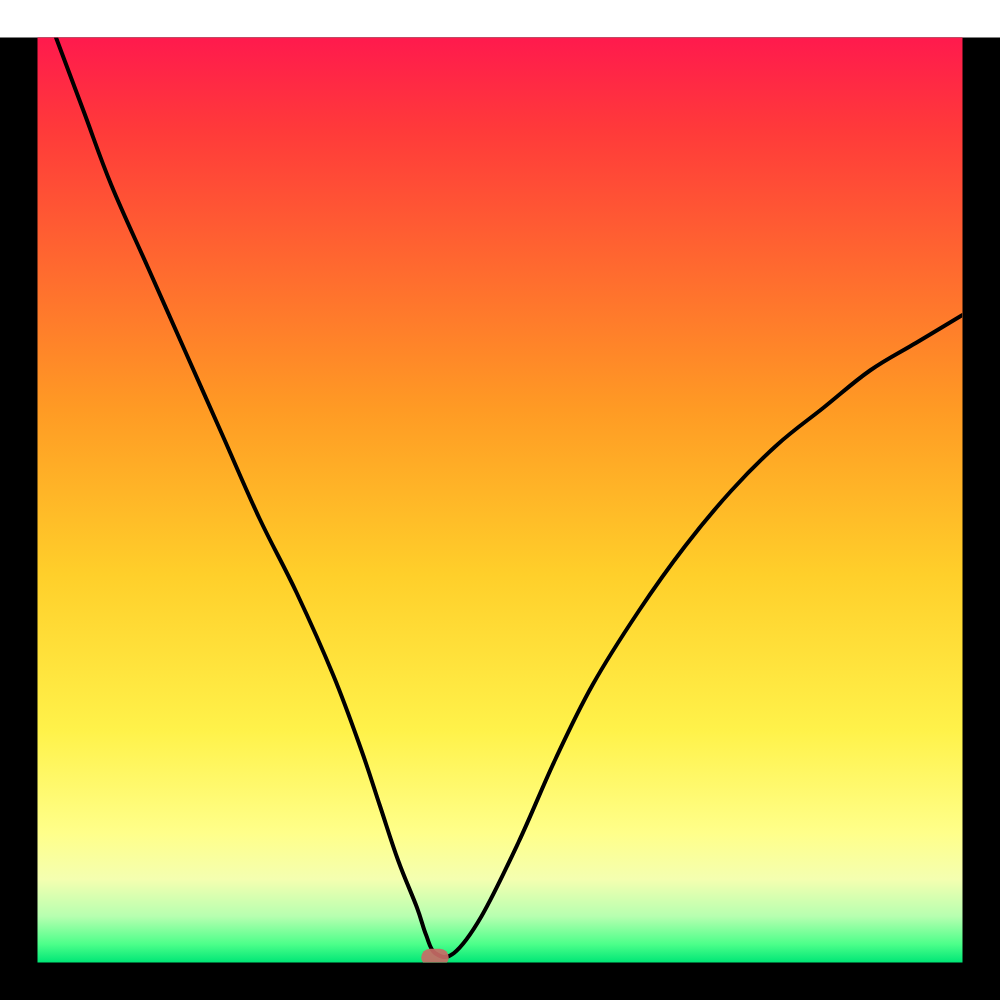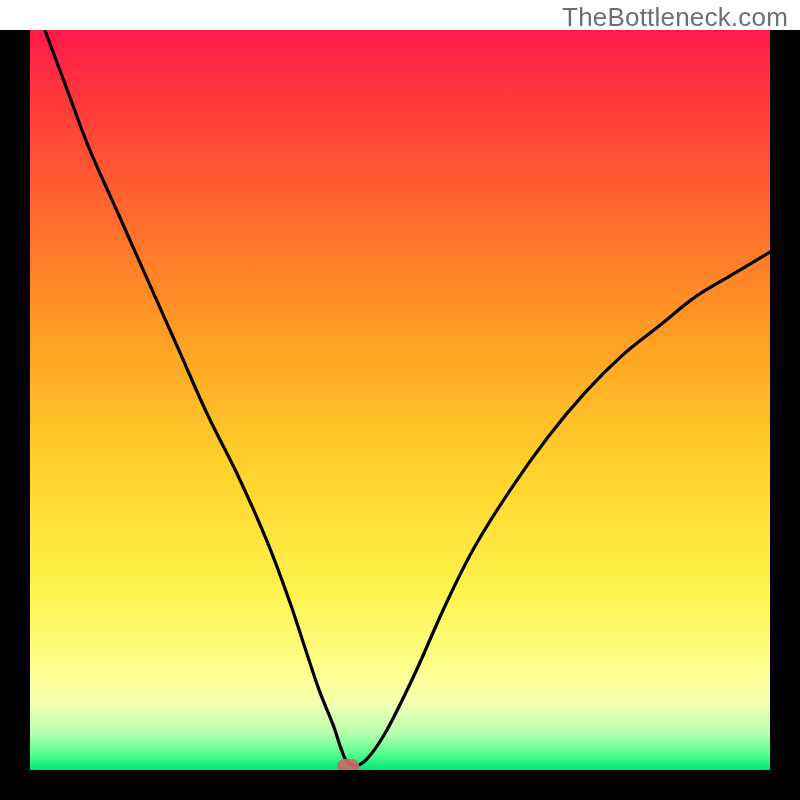--- a/index.html
+++ b/index.html
@@ -73,21 +73,20 @@
     opacity: 0.92;
     transform: translate(-50%, -50%);
     z-index: 5;
   }
 </style>
 </head>
 <body>
 
 <div class="frame">
 
-  <div class="watermark">TheBottleneck.com</div>
 
   <div class="plot-outer">
     <div class="plot-inner">
 
       <svg class="curve" viewBox="0 0 740 740" preserveAspectRatio="none">
         <path id="curve-path" d="M 14.80 0.00 C 18.80 10.66, 29.01 37.89, 37.00 59.20 C 44.99 80.51, 49.88 95.76, 59.20 118.40 C 68.52 141.04, 78.14 161.02, 88.80 185.00 C 99.46 208.98, 107.74 227.62, 118.40 251.60 C 129.06 275.58, 137.34 294.22, 148.00 318.20 C 158.66 342.18, 166.94 362.16, 177.60 384.80 C 188.26 407.44, 196.54 421.36, 207.20 444.00 C 217.86 466.64, 227.48 487.96, 236.80 510.60 C 246.12 533.24, 252.34 551.15, 259.00 569.80 C 265.66 588.45, 268.47 598.22, 273.80 614.20 C 279.13 630.18, 283.27 643.95, 288.60 658.60 C 293.93 673.25, 299.40 684.94, 303.40 695.60 C 307.40 706.26, 308.14 711.14, 310.80 717.80 C 313.46 724.46, 314.20 729.94, 318.20 732.60 C 322.20 735.26, 326.34 737.93, 333.00 732.60 C 339.66 727.27, 345.88 718.98, 355.20 703.00 C 364.52 687.02, 374.14 666.44, 384.80 643.80 C 395.46 621.16, 403.74 599.84, 414.40 577.20 C 425.06 554.56, 432.01 539.31, 444.00 518.00 C 455.99 496.69, 467.68 478.78, 481.00 458.80 C 494.32 438.82, 504.68 424.32, 518.00 407.00 C 531.32 389.68, 541.68 377.25, 555.00 362.60 C 568.32 347.95, 578.68 337.59, 592.00 325.60 C 605.32 313.61, 615.68 306.66, 629.00 296.00 C 642.32 285.34, 652.68 275.72, 666.00 266.40 C 679.32 257.08, 689.68 252.19, 703.00 244.20 C 716.32 236.21, 733.34 226.00, 740.00 222.00" fill="none" stroke="#000000" stroke-width="3.2" stroke-linejoin="round" stroke-linecap="round"></path>
       </svg>
 
       <div id="marker" class="marker" style="left: 318.2px; top: 736.3px;"></div>
 

